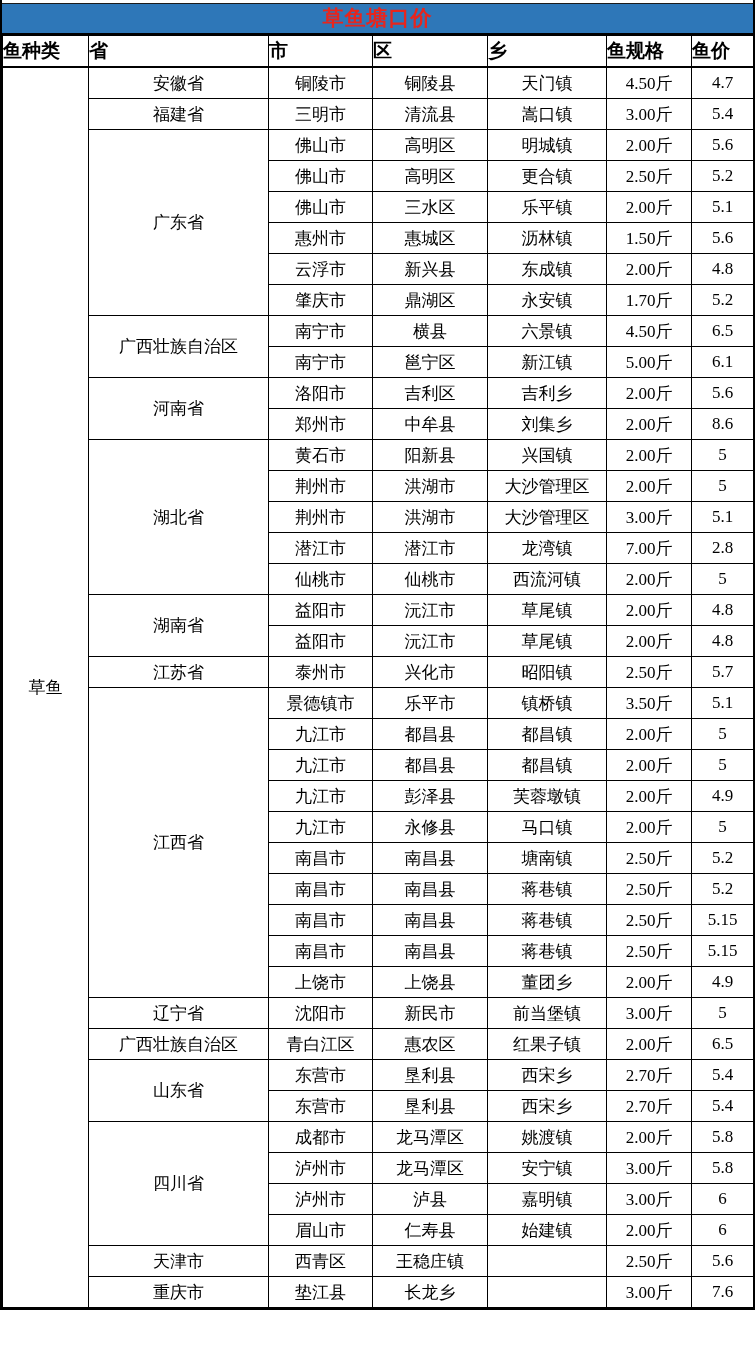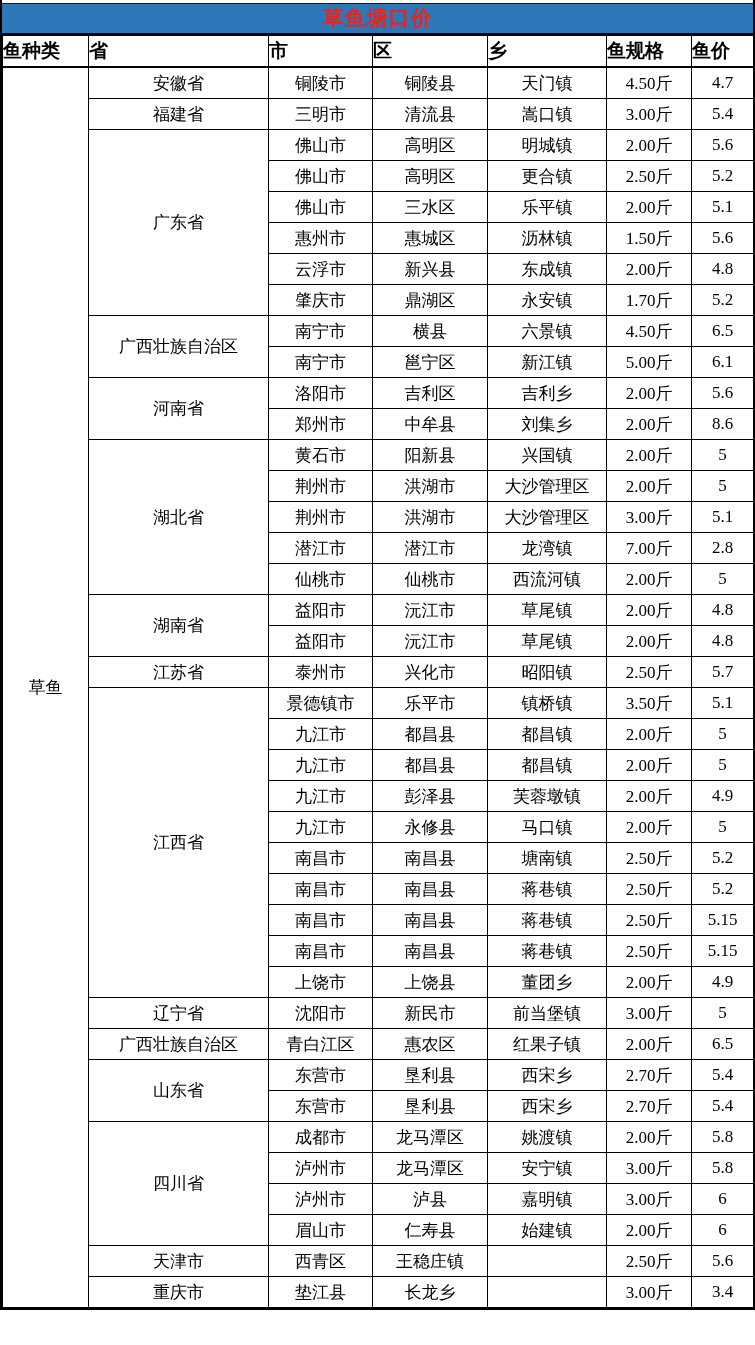--- a/index.html
+++ b/index.html
@@ -384,17 +384,17 @@
           <td></td>
           <td>2.50斤</td>
           <td>5.6</td>
         </tr>
         <tr>
           <td rowspan="1">重庆市</td>
           <td>垫江县</td>
           <td>长龙乡</td>
           <td></td>
           <td>3.00斤</td>
-          <td>3.4</td>
+          <td>7.6</td>
         </tr>
       </tbody>
   </table>
 </div>
 
 </body></html>

